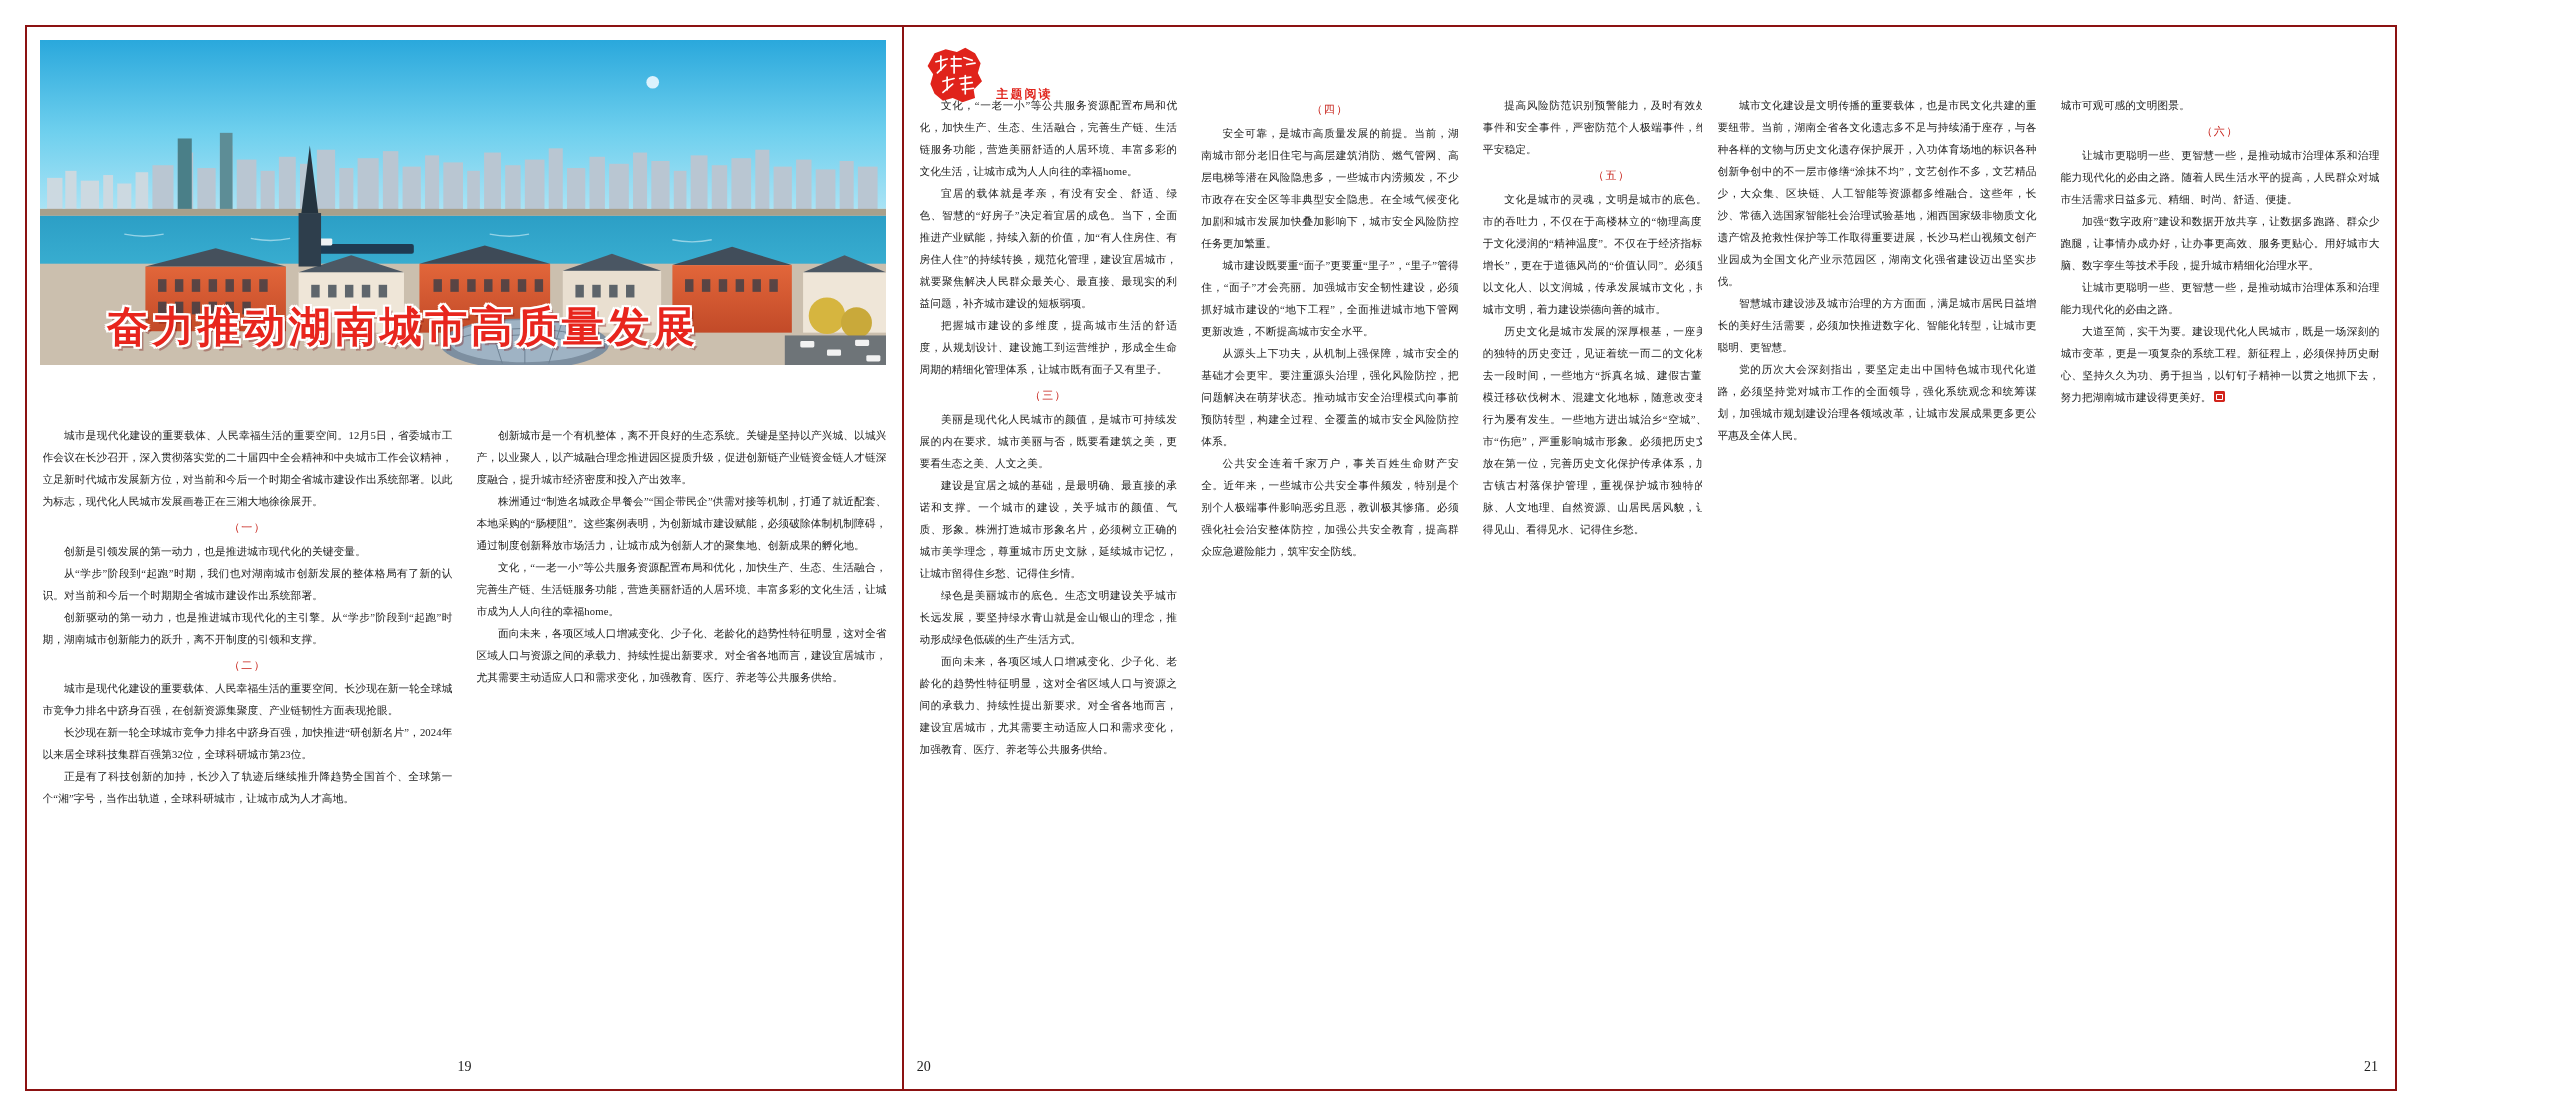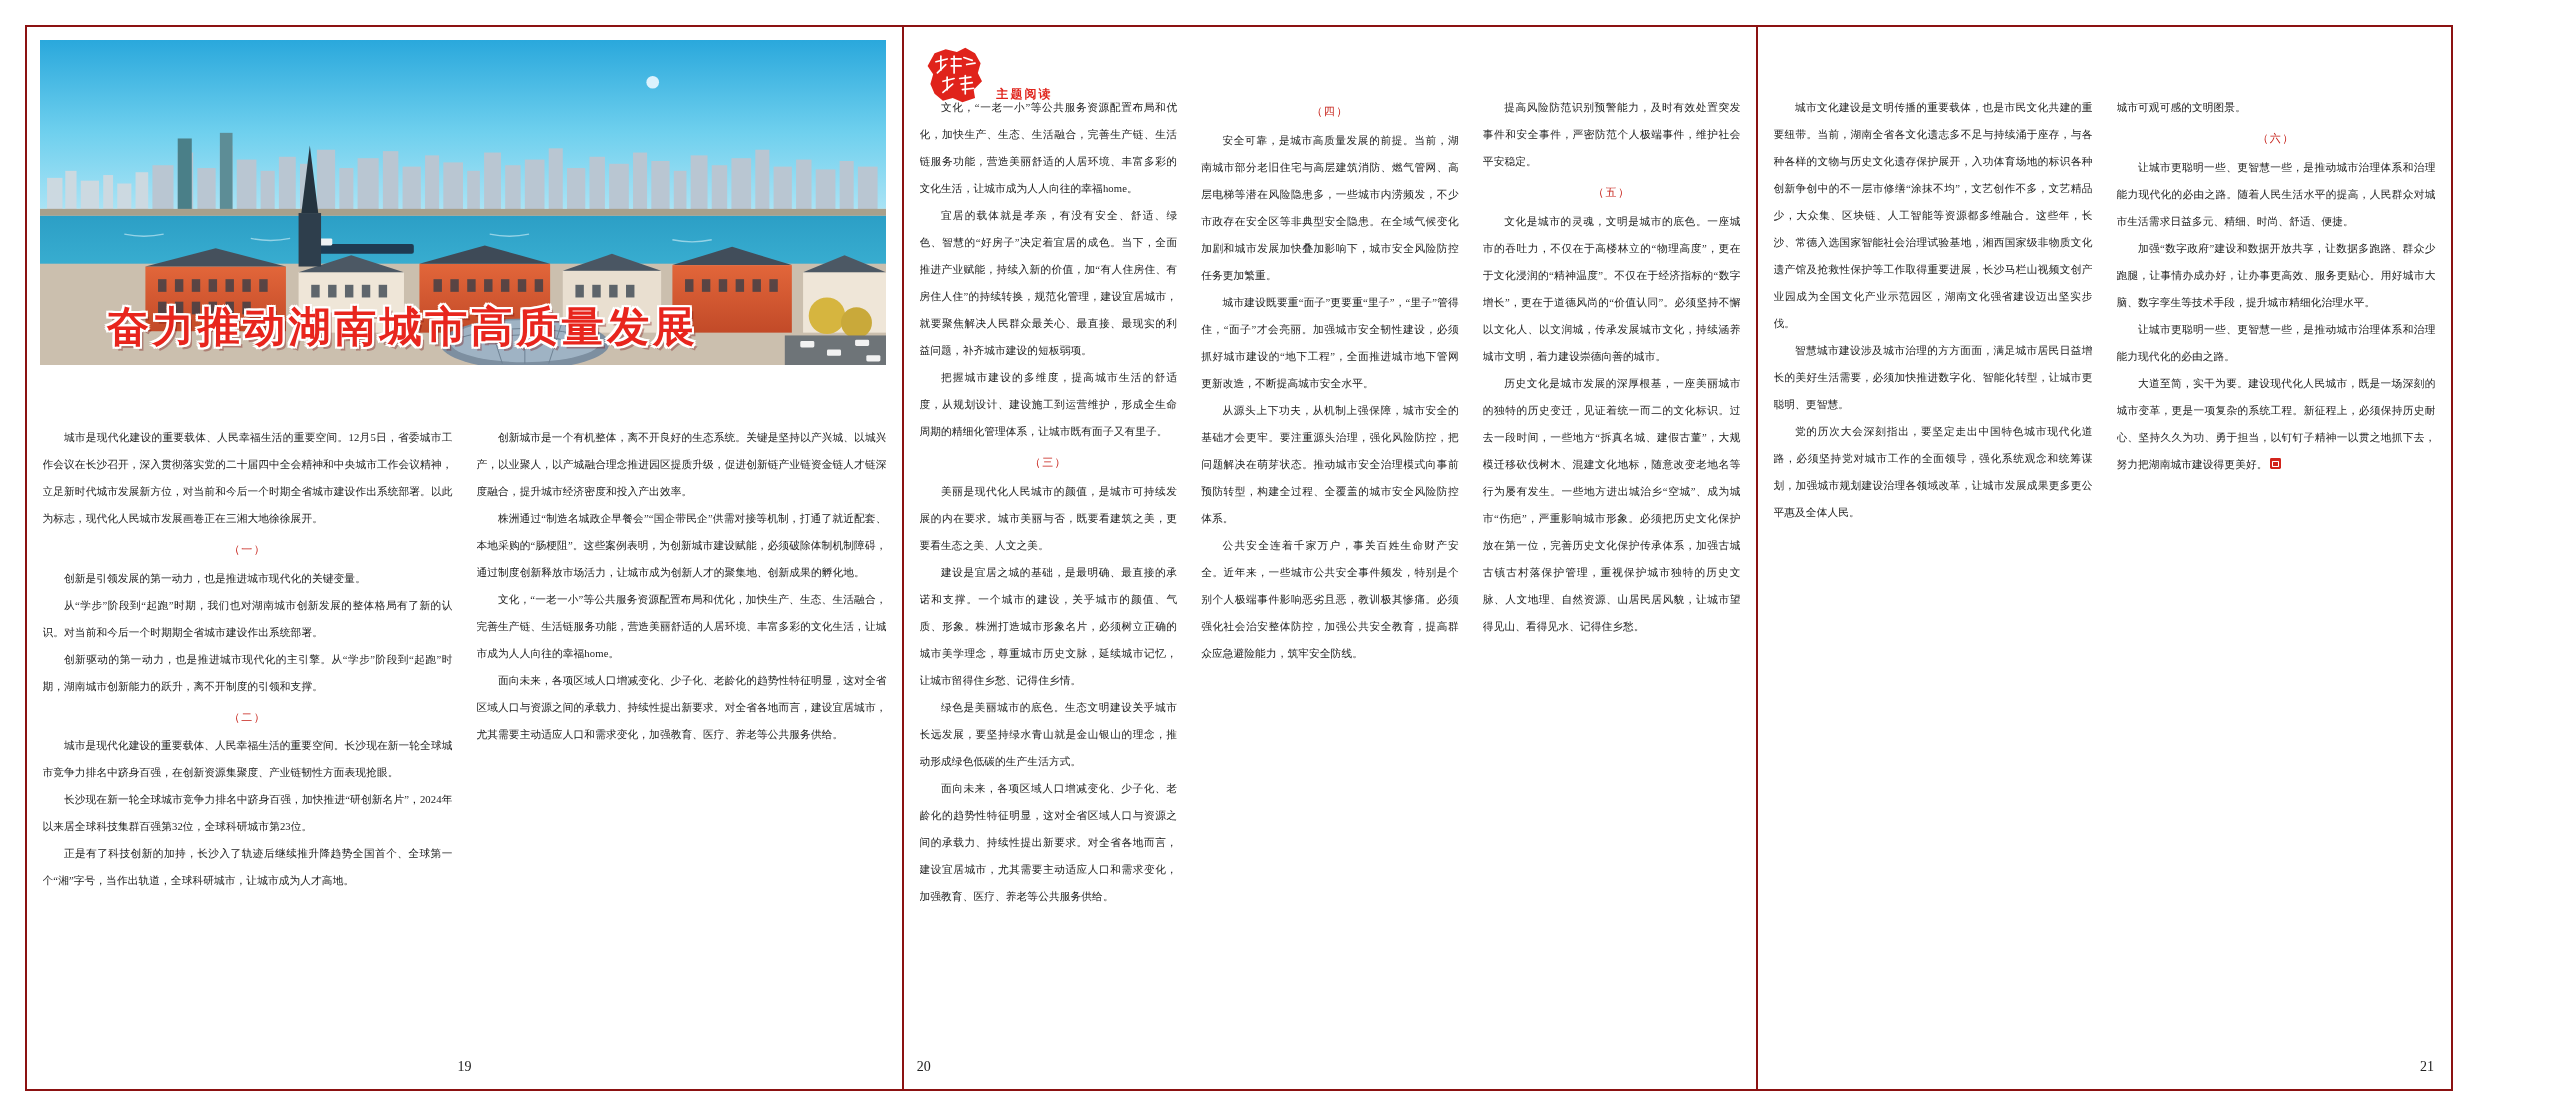--- a/index.html
+++ b/index.html
@@ -20,21 +20,21 @@
     position:absolute;
     top:25px;
     height:1066px;
     background:#fff;
     box-sizing:border-box;
     border:2.1px solid #8c1212;
     box-shadow:0 0 0 0.7px #fff inset;
   }
   #page-left{ left:25px;  width:879px; }
   #page-mid { left:904px;width:854px; border-left:none; }
-  #page-right{left:1758px;width:695px; border-left:none; }
+  #page-right{left:1702px;width:695px; border-left:none; }
 
   
   .page-inner{position:absolute;inset:0;padding:12.7px 15.5px;box-sizing:border-box;}
 
   
   #hero{
     position:absolute;left:12.7px;top:12.7px;
     width:846px;height:325px;
     overflow:hidden;
   }
@@ -71,21 +71,21 @@
     gap:24px;
     box-sizing:border-box;
   }
   #left-cols{ left:15.5px;right:15.5px;top:397px;bottom:51px; }
   #mid-cols { left:15.5px;right:15.5px;top:67px; bottom:51px; }
   #right-cols{left:15.5px;right:15.5px;top:67px; bottom:51px; }
 
   .col{
     flex:1 1 0;
     font-size:10.7px;
-    line-height:27px;
+    line-height:22px;
     text-align:justify;
     text-justify:inter-ideograph;
     color:#1a1a1a;
     letter-spacing:0.1px;
     overflow:hidden;
     font-family:"Liberation Serif","DejaVu Serif",serif;
   }
   .col p{margin:0;text-indent:2em;}
   .col p.sec{
     text-indent:0;

